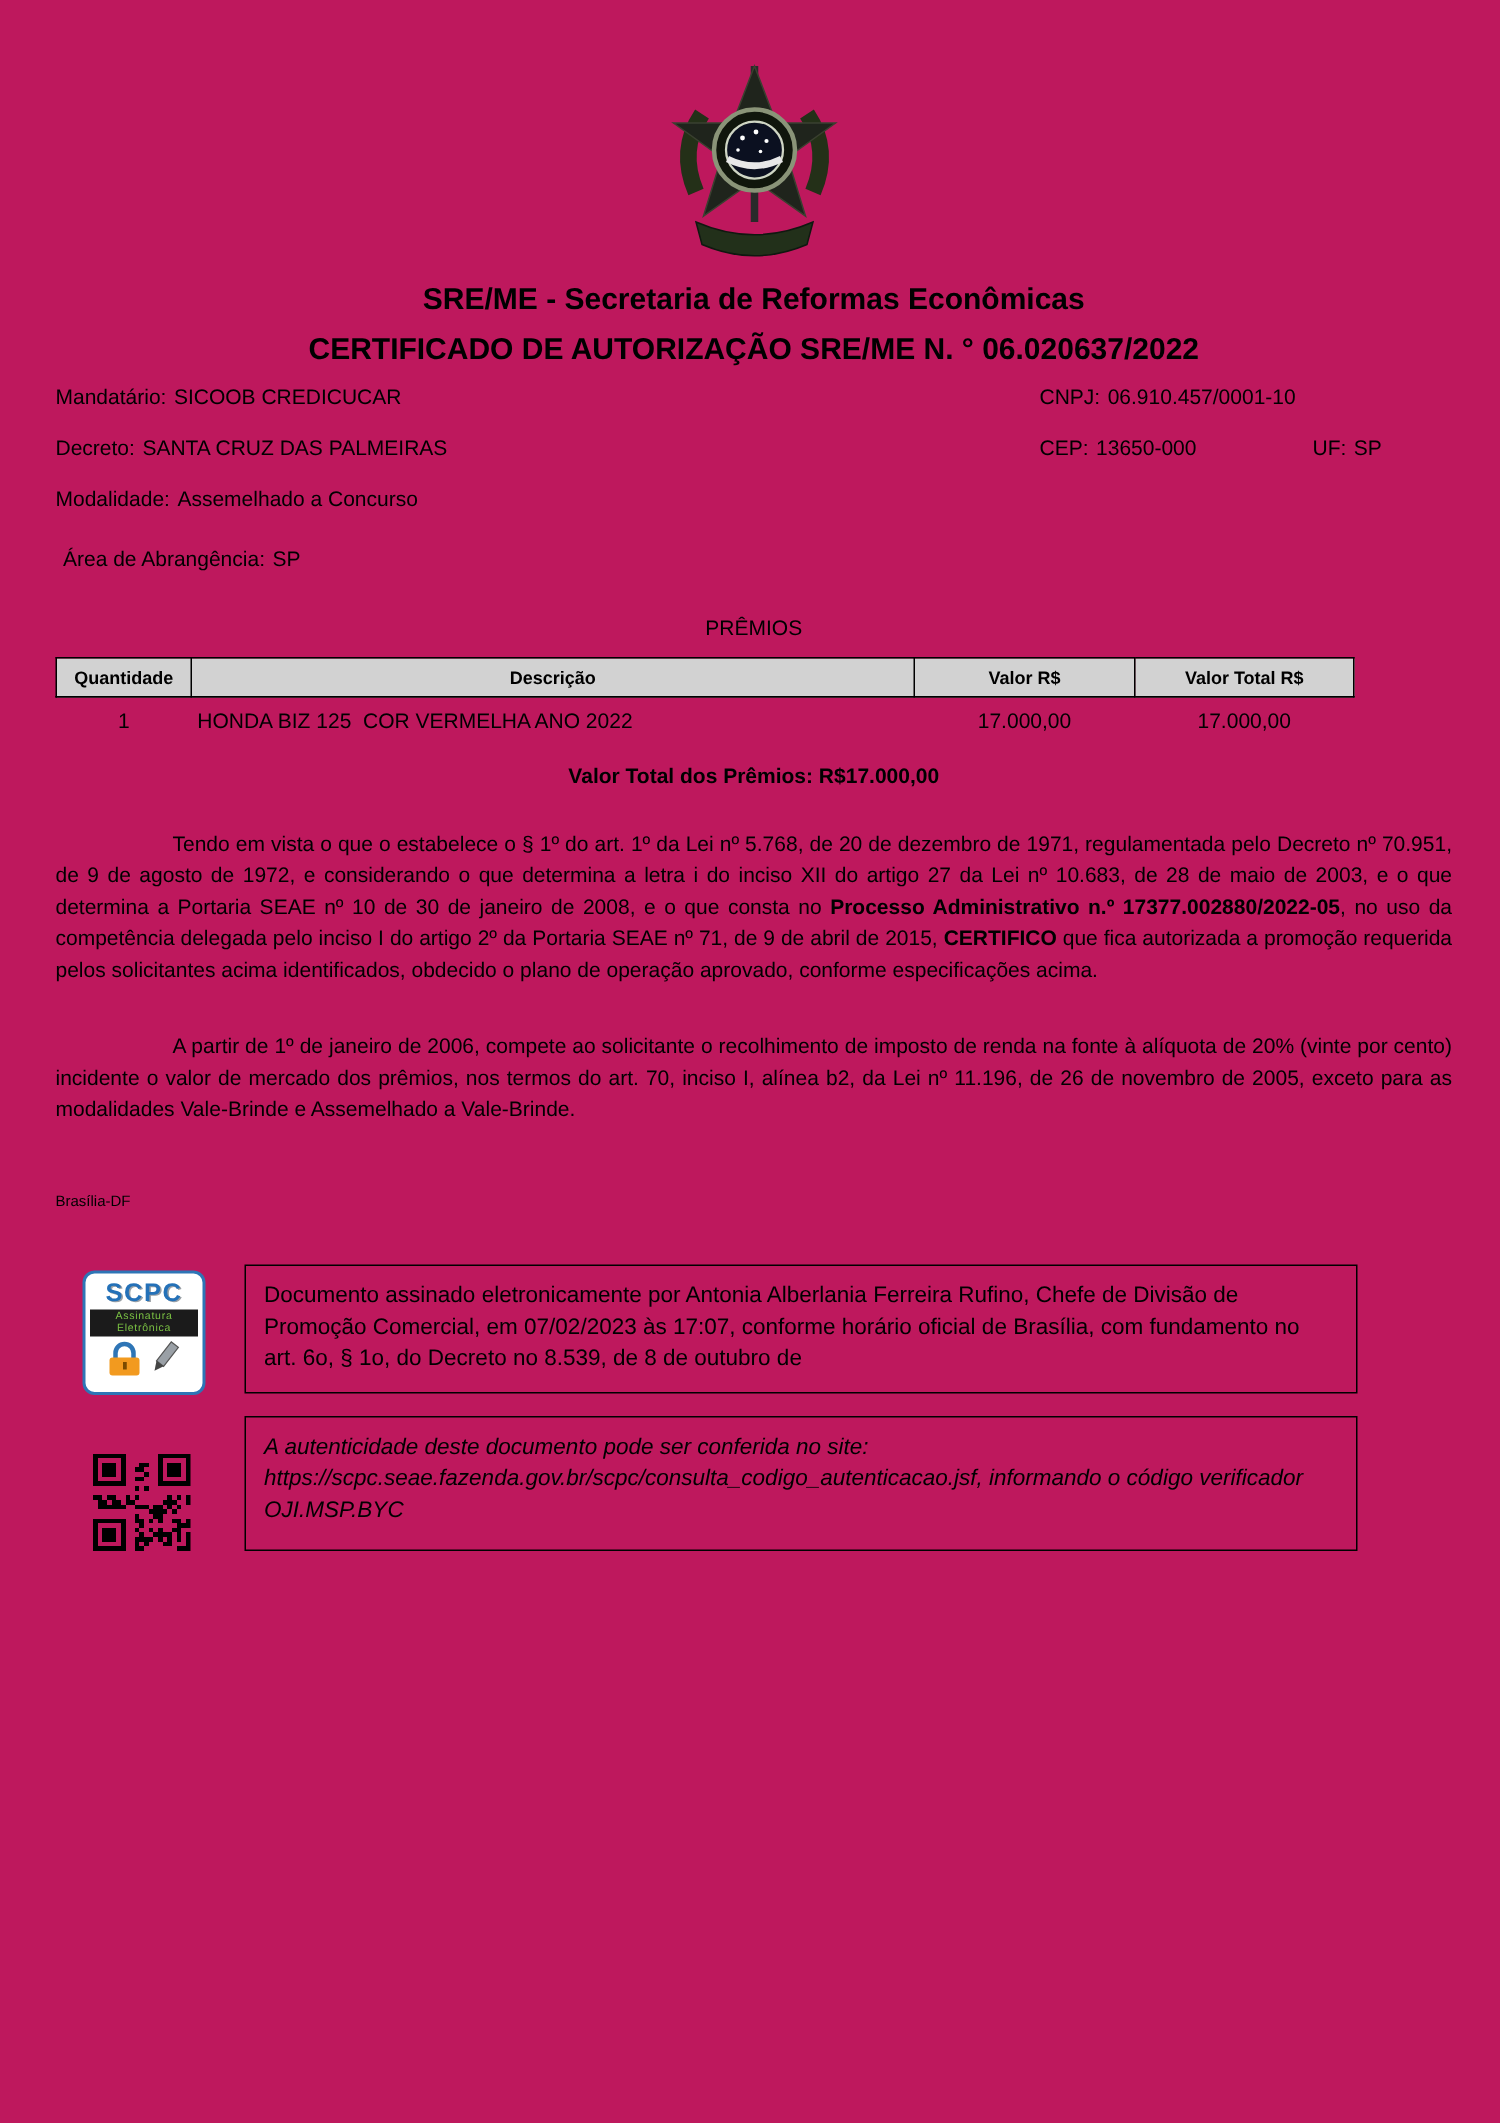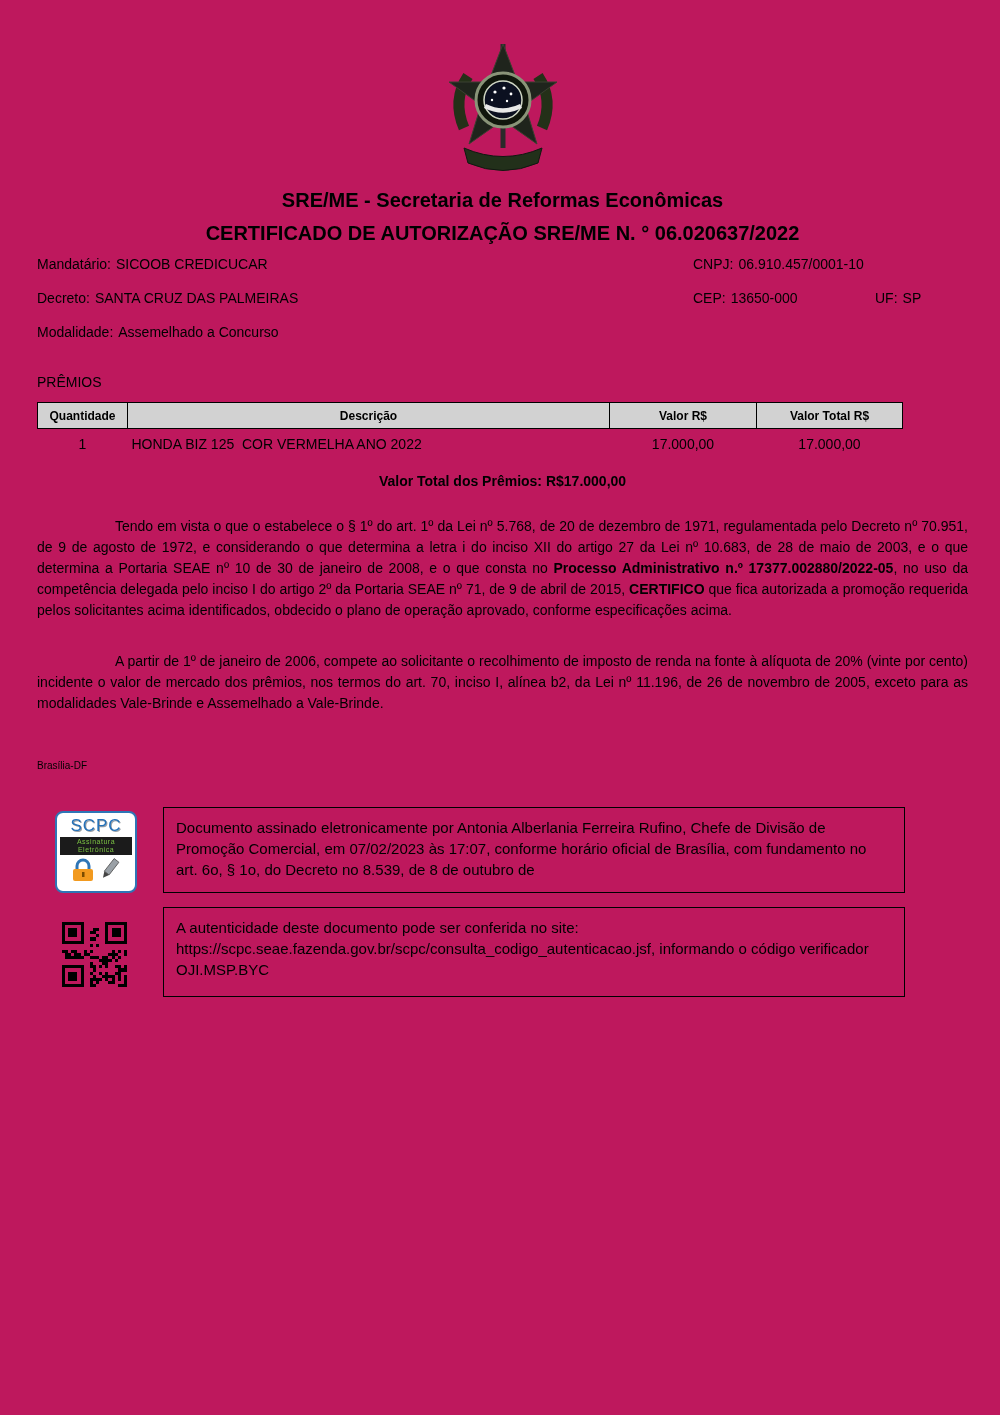--- a/index.html
+++ b/index.html
@@ -12,48 +12,48 @@
   .titles { margin-top:10px; text-align:center; }
   .title-line { font-size:20px; font-weight:bold; line-height:33px; }
   .fields { margin-top:6px; font-size:14px; }
   .frow { position:relative; height:34px; }
   .frow .lbl { }
   .frow .val { margin-left:5px; }
   .abs-cnpj { position:absolute; left:656px; top:0; }
   .abs-cep  { position:absolute; left:656px; top:0; }
   .abs-uf   { position:absolute; left:838px; top:0; }
   .frow-area { height:30px; margin-top:6px; padding-left:5px; }
-  .premios-title { margin-top:16px; font-size:14px; height:20px; }
+  .premios-title { margin-top:16px; font-size:14px; height:20px;text-align:center; }
   table.premios { margin-top:8px; border-collapse:collapse; table-layout:fixed; width:865px; }
   table.premios th {
     border:1px solid #000; background:#d2d2d2; font-size:12px; font-weight:bold;
     height:26px; text-align:center; padding:0 4px;
   }
   table.premios td { font-size:14px; height:30px; padding:2px 4px; vertical-align:middle; }
   td.c { text-align:center; }
   td.desc { white-space:pre-wrap; }
   .total-line { margin-top:14px; text-align:center; font-weight:bold; font-size:14px; }
   .para { margin-top:27px; font-size:14px; line-height:21px; text-align:justify; text-indent:78px; }
   .para2 { margin-top:30px; }
   .city-line { margin-top:46px; text-align:left; padding-right:55px; font-size:10px; }
   .sig-row { margin-top:36px; display:flex; align-items:flex-start; }
   .scpc-box {
     margin-left:18px; margin-top:4px; width:82px; min-height:72px; border:2px solid #2e75b6;
     border-radius:8px; padding:4px 3px 5px; text-align:center; background:#fff;
   }
-  .scpc-title { color:#2471b8; font-weight:normal; font-size:17px; letter-spacing:1px;
+  .scpc-title { color:#2471b8; font-weight:bold; font-size:17px; letter-spacing:1px;
     text-shadow:1px 1px 0 #9aa0a6; line-height:18px; }
   .scpc-band { background:#1b1b1b; margin-top:2px; padding:1px 0; }
   .scpc-band div { color:#7ac143; font-size:7px; line-height:8px; letter-spacing:0.5px; }
   .scpc-icons { margin-top:3px; }
   .text-box {
     margin-left:26px; width:742px; min-height:86px; border:1px solid #000;
     padding:9px 12px; font-size:15px; line-height:21px;
   }
-  .auth-row { margin-top:14px; display:flex; align-items:center; }
+  .auth-row { margin-top:14px; display:flex; align-items:flex-end;font-style:italic; }
   .qr-wrap { margin-left:25px; margin-top:6px; width:65px; height:65px; }
   .auth-box { margin-left:36px; width:742px; min-height:90px; }
   strong { font-weight:bold; }
 </style>
 </head>
 <body>
 
 <div class="page">
 
   <div class="emblem-wrap">
@@ -84,20 +84,23 @@
       <span class="lbl">Mandatário:</span><span class="val">SICOOB CREDICUCAR</span>
       <span class="abs-cnpj"><span class="lbl">CNPJ:</span><span class="val">06.910.457/0001-10</span></span>
     </div>
     <div class="frow">
       <span class="lbl">Decreto:</span><span class="val">SANTA CRUZ DAS PALMEIRAS</span>
       <span class="abs-cep"><span class="lbl">CEP:</span><span class="val">13650-000</span></span>
       <span class="abs-uf"><span class="lbl">UF:</span><span class="val">SP</span></span>
     </div>
     <div class="frow">
       <span class="lbl">Modalidade:</span><span class="val">Assemelhado a Concurso</span>
+    </div>
+    <div class="frow frow-area">
+      <span class="lbl">Área de Abrangência:</span><span class="val">SP</span>
     </div>
   </div>
 
   <div class="premios-title">PRÊMIOS</div>
 
   <table class="premios">
     <colgroup>
       <col style="width:90px">
         <col style="width:482px">
         <col style="width:147px">

